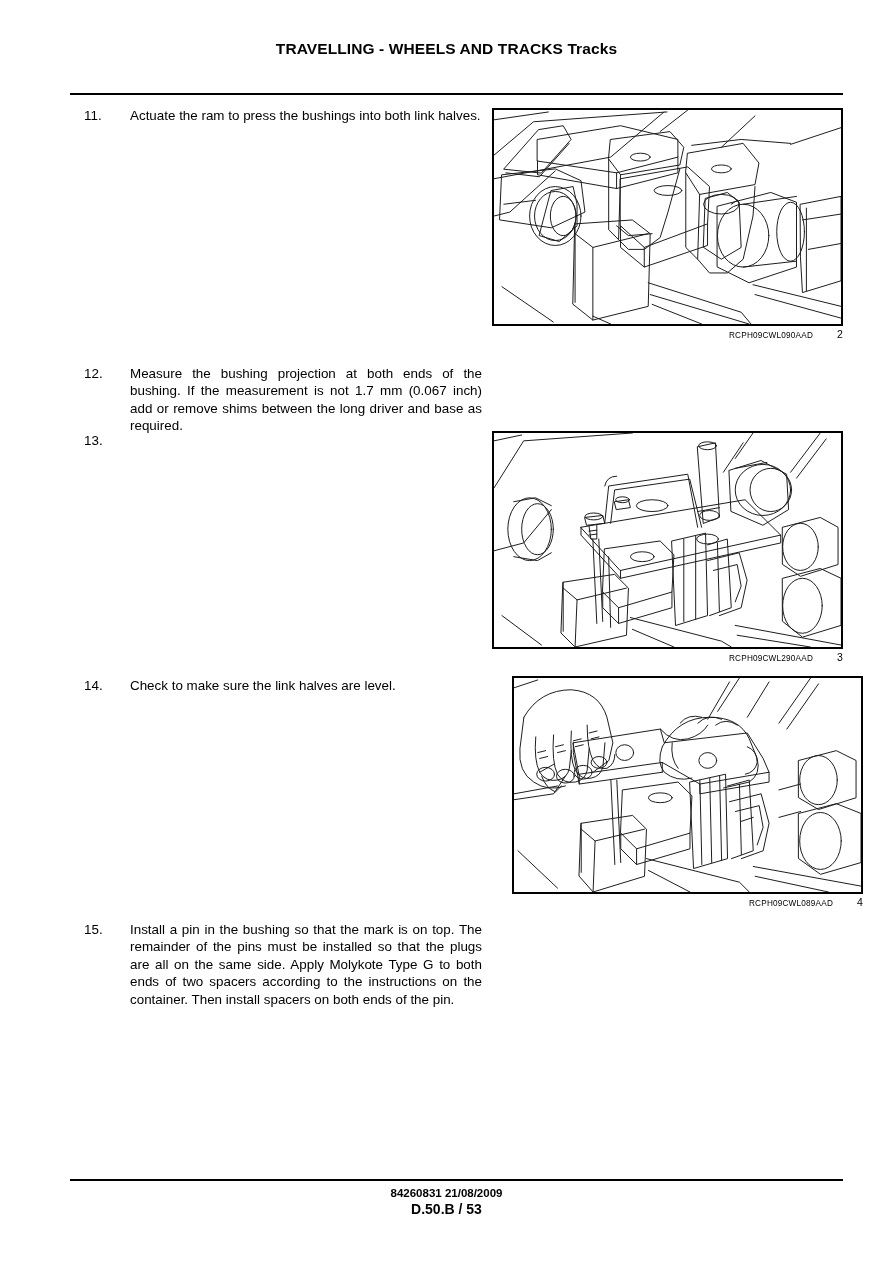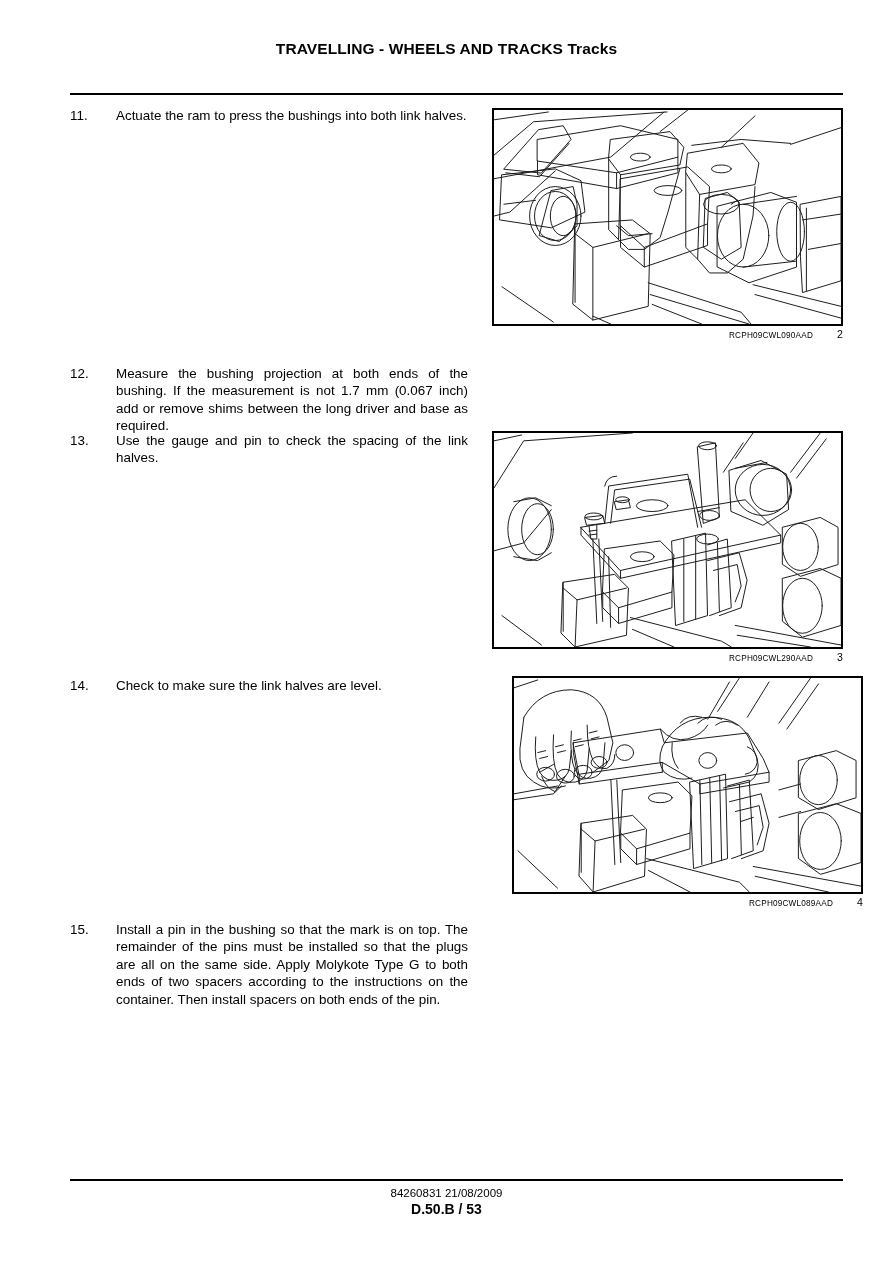--- a/index.html
+++ b/index.html
@@ -53,31 +53,32 @@
   .footer {
     position: absolute;
     left: 0;
     top: 1186px;
     width: 893px;
     text-align: center;
   }
   .footer-code {
     font-size: 11.5px;
     line-height: 15px;
+    font-weight: bold;
   }
   .footer-page {
     font-size: 14px;
     font-weight: bold;
     line-height: 17px;
   }
 
   
   .step {
     position: absolute;
-    left: 70px;
+    left: 84px;
     width: 398px;
     font-size: 13.4px;
     line-height: 17.4px;
     display: flex;
   }
   .step-num {
     width: 46px;
     flex: 0 0 46px;
     text-align: left;
   }
@@ -153,21 +154,20 @@
     <span class="step-text no-justify">Actuate the ram to press the bushings into both link halves.</span>
   </div>
 
   <div class="step" id="step-12">
     <span class="step-num">12.</span>
     <span class="step-text">Measure the bushing projection at both ends of the bushing.  If the measurement is not 1.7 mm (0.067 inch) add or remove shims between the long driver and base as required.</span>
   </div>
 
   <div class="step" id="step-13">
     <span class="step-num">13.</span>
-    <span class="step-text">Use the gauge and pin to check the spacing of the link halves.</span>
   </div>
 
   <div class="step" id="step-14">
     <span class="step-num">14.</span>
     <span class="step-text no-justify">Check to make sure the link halves are level.</span>
   </div>
 
   <div class="step" id="step-15">
     <span class="step-num">15.</span>
     <span class="step-text">Install a pin in the bushing so that the mark is on top. The remainder of the pins must be installed so that the plugs are all on the same side.  Apply Molykote Type G to both ends of two spacers according to the instructions on the container. Then install spacers on both ends of the pin.</span>

